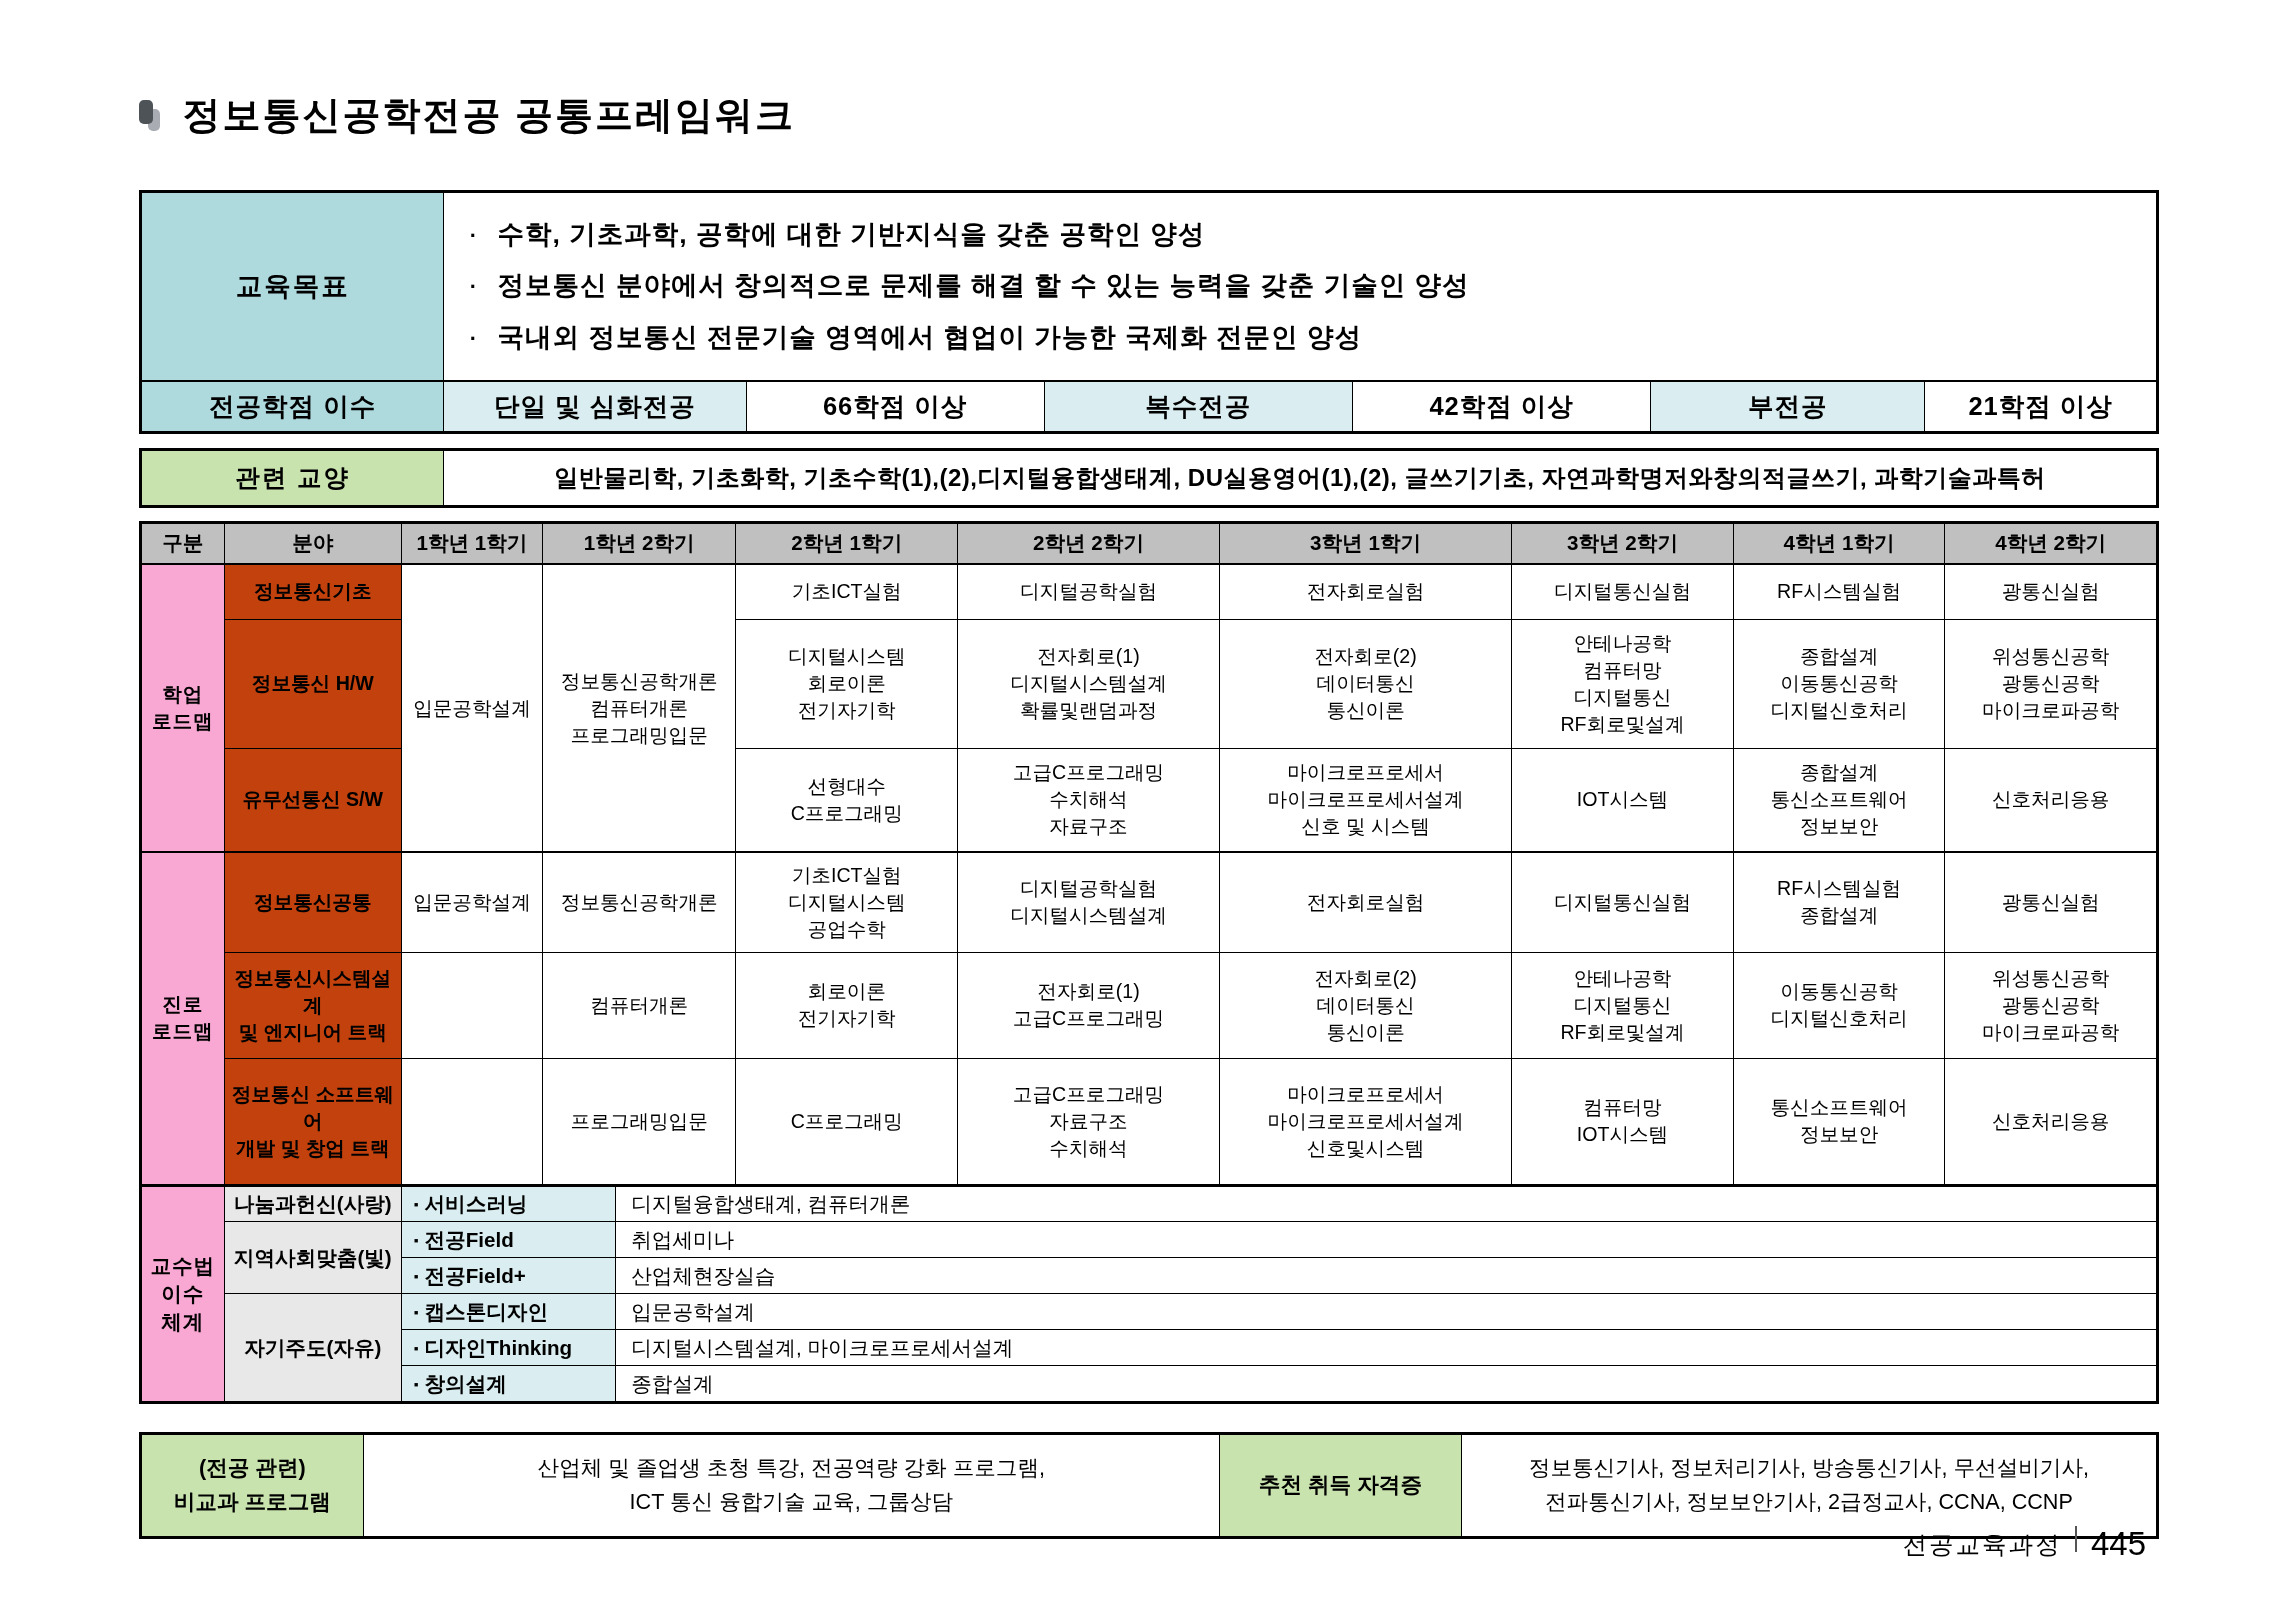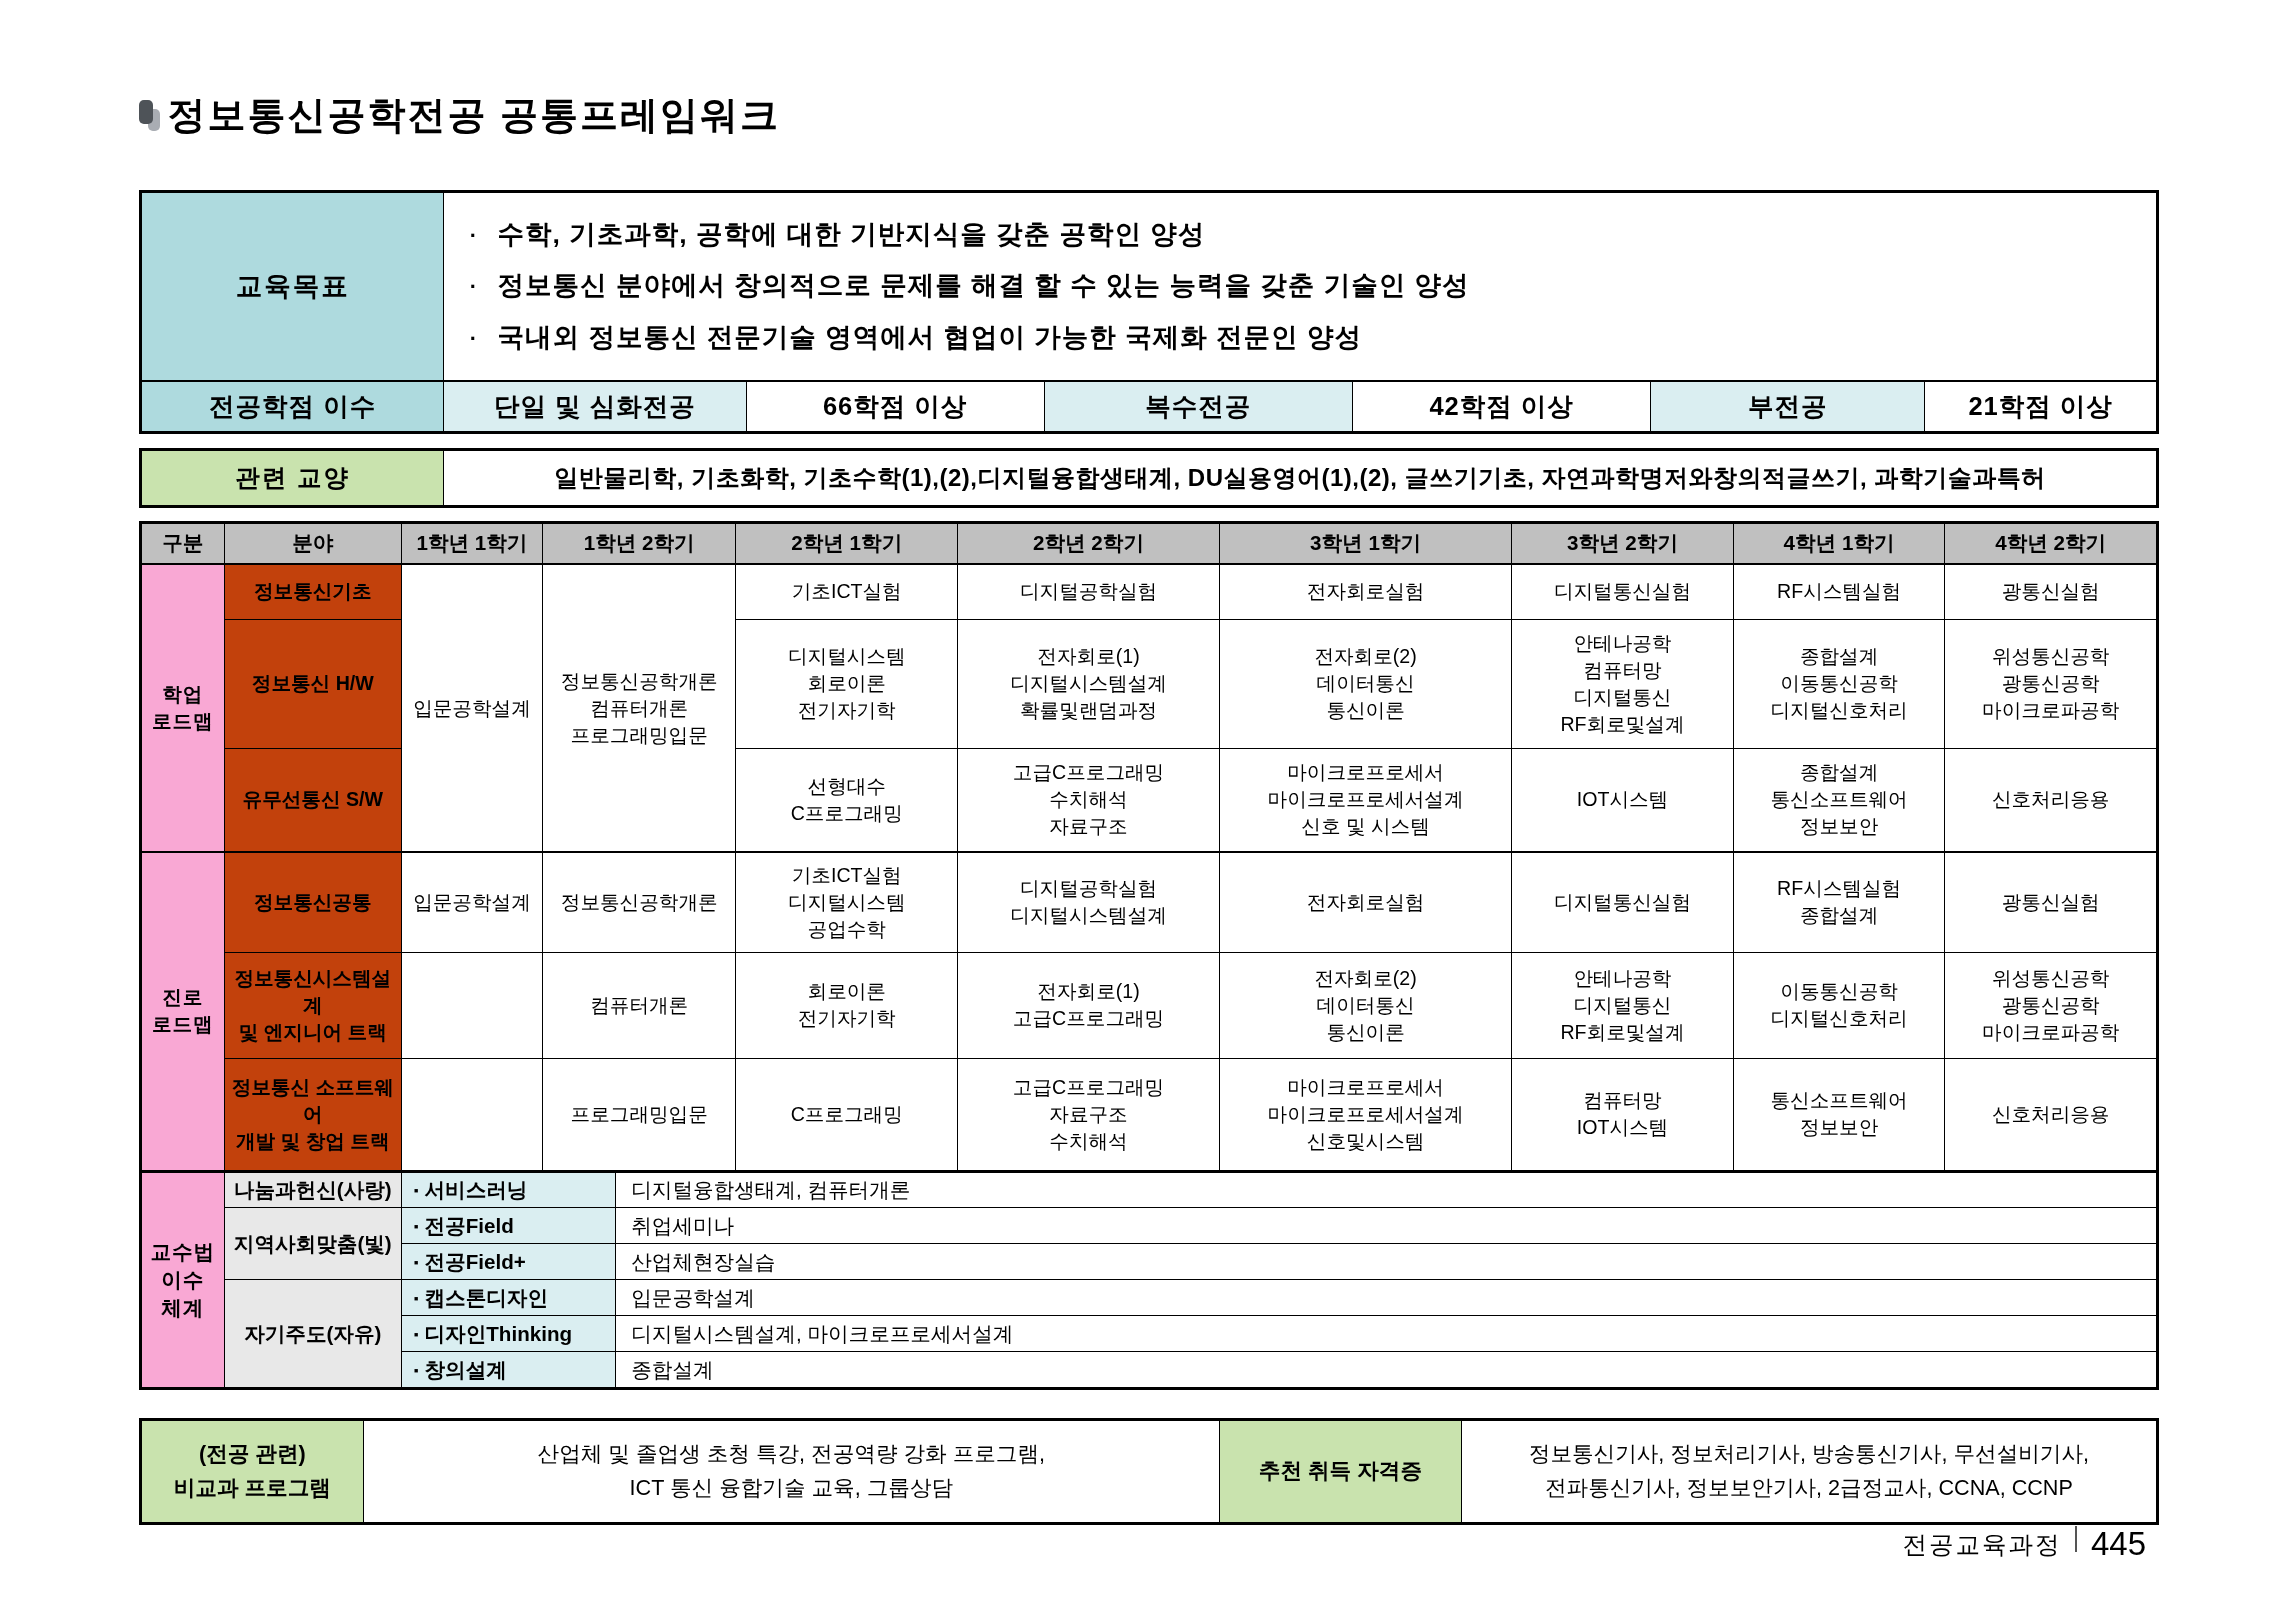--- a/index.html
+++ b/index.html
@@ -7,21 +7,21 @@
   .page {
     position:relative;
     width:2293px; height:1621px;
     background:#ffffff;
     font-family:"Liberation Sans","DejaVu Sans",sans-serif;
     color:#000;
     padding:90px 134px 0 139px;
     overflow:hidden;
   }
   
-  .doc-title { display:flex; align-items:center; gap:3px; margin-bottom:49px; }
+  .doc-title { display:flex; align-items:center; gap:18px; margin-bottom:49px; }
   .bullet-icon { position:relative; width:25.5px; height:35px; flex:0 0 auto; }
   .bullet-icon .back { position:absolute; left:8.8px; top:10.8px; width:12.7px; height:22.5px; background:#a9adb3; border-radius:4.9px; }
   .bullet-icon .front { position:absolute; left:0; top:2px; width:13.7px; height:23.5px; background:#4e5358; border-radius:4.9px; }
   .doc-title .txt { font-size:38px; font-weight:700; letter-spacing:2px; }
 
   
   table { border-collapse:collapse; width:100%; table-layout:fixed; }
   td, th { border:1px solid #000; vertical-align:middle; text-align:center; padding:2.9px 3.9px; }
   .tblwrap { border:2.9px solid #000; }
   .mb12 { margin-bottom:13.7px; }
@@ -253,21 +253,21 @@
 통신이론</td>
         <td class="pre">안테나공학
 디지털통신
 RF회로및설계</td>
         <td class="pre">이동통신공학
 디지털신호처리</td>
         <td class="pre">위성통신공학
 광통신공학
 마이크로파공학</td>
       </tr>
-      <tr class="sub" style="height:112px">
+      <tr class="sub" style="height:126px">
         <td class="field pre">정보통신 소프트웨어
 개발 및 창업 트랙</td>
         <td class="pre"></td>
         <td class="pre">프로그래밍입문</td>
         <td class="pre">C프로그래밍</td>
         <td class="pre">고급C프로그래밍
 자료구조
 수치해석</td>
         <td class="pre">마이크로프로세서
 마이크로프로세서설계

